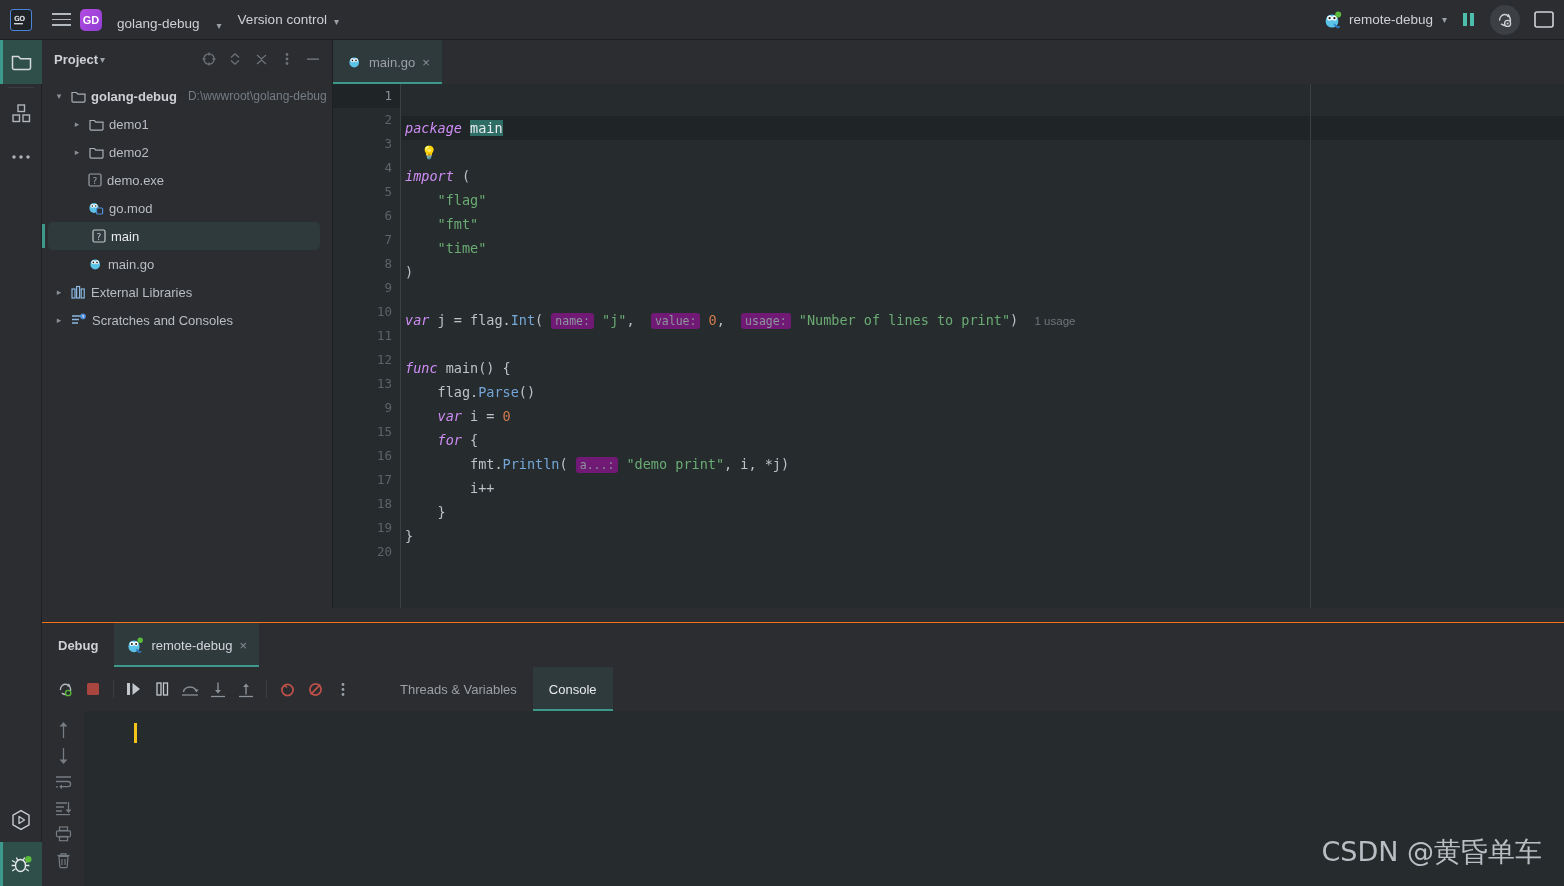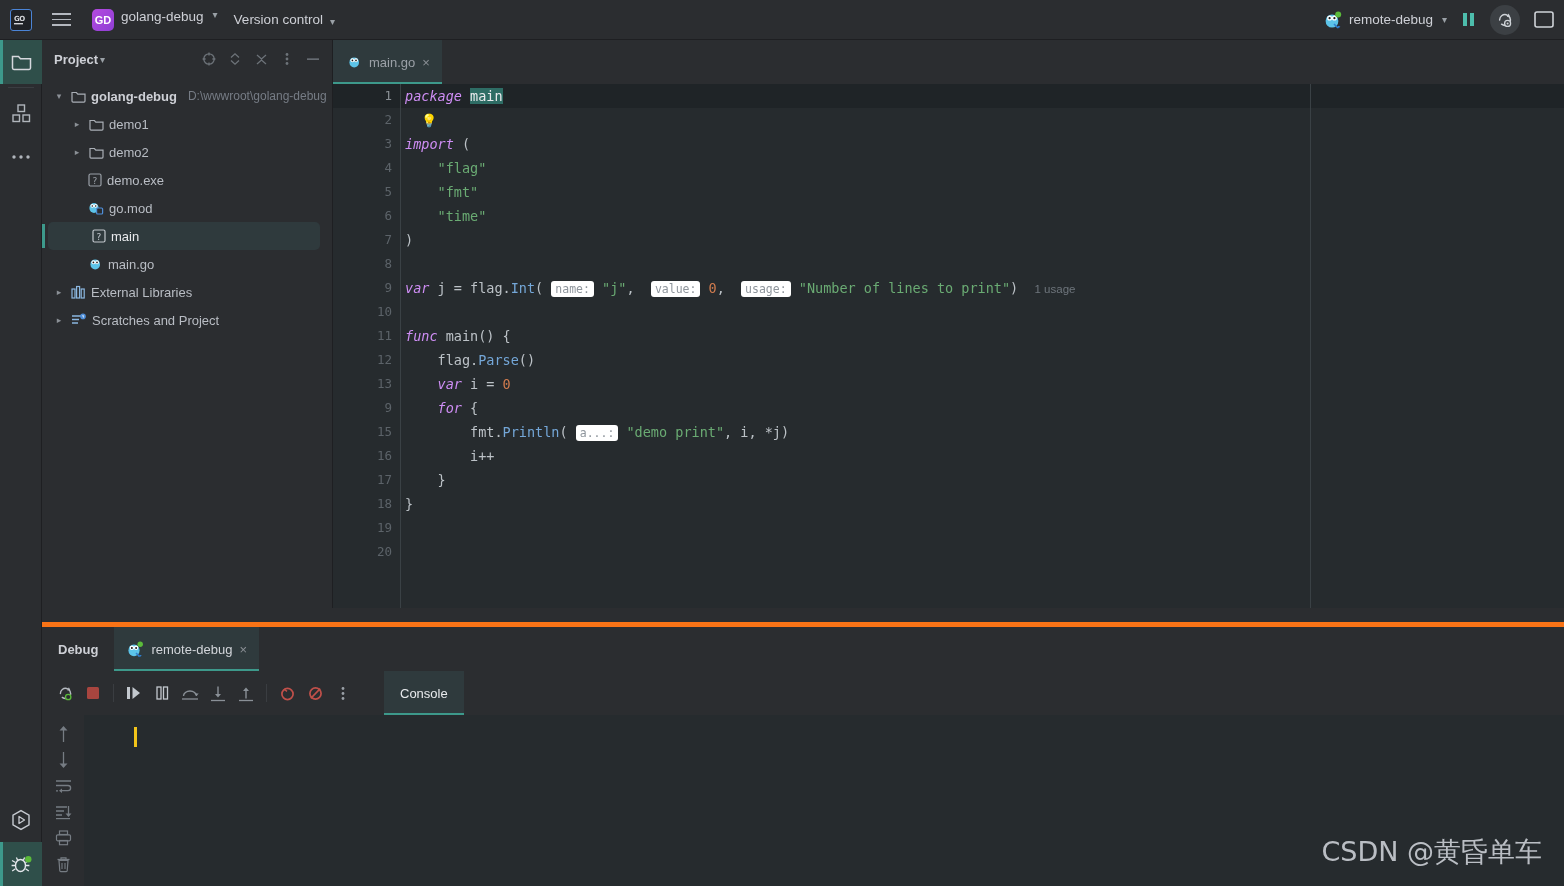--- a/index.html
+++ b/index.html
@@ -18,21 +18,21 @@
     border-bottom: 1px solid #1e1f22;
   }
   .ide-logo {
     width: 22px; height: 22px; margin-left: 10px; border: 1.5px solid #4b84d6;
     border-radius: 3px; background:#1f2226; display:flex; align-items:center; justify-content:center;
     font-size: 8px; color:#d5d7db; letter-spacing:-.5px; font-weight:bold;
   }
   .hamburger { width: 34px; height: 32px; margin-left: 12px; display:flex;
     flex-direction:column; justify-content:center; align-items:center; gap:4px; cursor:pointer;}
   .hamburger i { display:block; width: 19px; height: 1.6px; background:#b4b8bf; }
-  .proj-chip { display:flex; align-items:flex-start; gap:7px; margin-left: 14px; cursor:pointer; }
+  .proj-chip { display:flex; align-items:flex-end; gap:15px; margin-left: 2px; cursor:pointer; }
   .proj-badge {
     width: 22px; height: 22px; border-radius:5px;
     background: linear-gradient(135deg,#b44ae0,#8f3fd4);
     color:#fff; font-size:11px; font-weight:bold; display:flex; align-items:center; justify-content:center;
   }
   .proj-name { color:#ced0d6; font-size: 13.5px; }
   .chev { color:#9aa0a6; font-size: 10px; margin-left:2px; }
   .vcs { margin-left: 16px; color:#ced0d6; font-size: 13.5px; display:flex; align-items:flex-end; gap:5px; cursor:pointer;}
   .top-right { margin-left:auto; display:flex; align-items:center; gap:10px; padding-right: 6px; }
   .runcfg { display:flex; align-items:center; gap:7px; cursor:pointer; }
@@ -95,38 +95,38 @@
   .gutter .gl {
     height:24px; line-height:24px; text-align:right; padding-right:8px;
     color:#5c6369; font-size:12.5px; position:relative;
   }
   .gutter .gl.cur { background:#1f2427; color:#8b9096; }
   .code {
     flex:1; position:relative; background:#262b2e;
     border-left:1px solid #3a4145;
   }
   .cl { height:24px; line-height:24px; font-size:13.5px; white-space:pre; padding-left:4px; color:#bcc2c7;}
-  .cl.cur { background:#1f2427; }
+  .cl.cur { background:#1f2427;margin-top:32px; }
   .marginline { position:absolute; left:909px; top:0; width:1px; height:524px; background:#3a4145; }
   .kw { color:#cf8ef5; font-style:italic; }
   .str { color:#6aab73; }
   .fn { color:#74a7d8; }
   .num { color:#cf7b4e; }
   .typ { color:#cf7b4e; font-style:italic; }
   .sel { background:#2e6d65; color:#e8eaed; }
   .hint {
-    background:#ffffff; color:#8e959c; font-size:11.5px; border-radius:3px;
+    background:#701a75; color:#8e959c; font-size:11.5px; border-radius:3px;
     padding:1px 4px; font-family:"DejaVu Sans Mono", monospace;
   }
   .usage { color:#6e757c; font-size:11.5px; font-family:"Liberation Sans", sans-serif; }
   .bulb { color:#e8b931; font-size:13px; }
   .editor-gap { position:absolute; left:333px; top:608px; width:1231px; height:14px; background:#2b2d30; }
 
   
-  .debug-panel { position:absolute; left:42px; top:622px; width:1522px; height:264px; background:#2b2d30; border-top:5px solid #f97316;}
+  .debug-panel { position:absolute; left:42px; top:622px; width:1522px; height:264px; background:#2b2d30; border-top:1px solid #f97316;}
   .dp-tabs { height:44px; display:flex; align-items:center; padding-left:16px; gap:4px; }
   .dp-title { color:#ced0d6; font-size:13px; font-weight:bold; margin-right:12px; }
   .dp-tab {
     height:44px; display:flex; align-items:center; gap:7px; padding:0 12px;
     background:#2f3a3d; position:relative; cursor:pointer;
   }
   .dp-tab::after { content:""; position:absolute; left:0; bottom:0; width:100%; height:2px; background:#3d998b; }
   .dp-tab-label { color:#d2d5da; font-size:13px; }
   .dp-toolbar { height:44px; display:flex; align-items:center; padding-left:10px; gap:2px; }
   .dt-ic { width:26px; height:26px; display:flex; align-items:center; justify-content:center; cursor:pointer; }
@@ -385,21 +385,21 @@
 
       <div class="tree-row">
         <span class="arrow">▸</span>
         <span>
           <svg width="16" height="14" viewBox="0 0 16 14">
             <path d="M1 3h9M1 6.5h7M1 10h6" stroke="#8bb7e0" stroke-width="1.3"></path>
             <circle cx="12" cy="3.4" r="2.8" fill="#4f8ed8"></circle>
             <path d="M12 2 v1.6 l1 .7" stroke="#fff" stroke-width="0.9" fill="none"></path>
           </svg>
         </span>
-        <span class="tl">Scratches and Project</span>
+        <span class="tl">Scratches and Consoles</span>
       </div>
     </div>
   </div>
 
   <div class="editor-area">
     <div class="tabbar">
       <div class="tab">
         <span>
           <svg width="15" height="14" viewBox="0 0 15 14">
             <ellipse cx="7.2" cy="7.4" rx="4.8" ry="5" fill="#5cc3e8"></ellipse>
@@ -549,20 +549,21 @@
       </div>
       <div class="dt-ic">
         <svg width="4" height="15" viewBox="0 0 4 15">
             <circle cx="2" cy="2.5" r="1.4" fill="#9aa0a7"></circle>
             <circle cx="2" cy="7.5" r="1.4" fill="#9aa0a7"></circle>
             <circle cx="2" cy="12.5" r="1.4" fill="#9aa0a7"></circle>
           </svg>
       </div>
 
       <div class="dp-subtabs">
+        <div class="sub-tab">Threads &amp; Variables</div>
         <div class="sub-tab active">Console</div>
       </div>
     </div>
 
     <div class="console-area">
       <div class="console-side">
         <div class="cs-ic">
           <svg width="13" height="18" viewBox="0 0 13 18">
               <path d="M6.5 17V2" stroke="#767c83" stroke-width="1.3"></path>
               <path d="M6.5 1 l4 4.6h-8z" fill="#767c83"></path>

